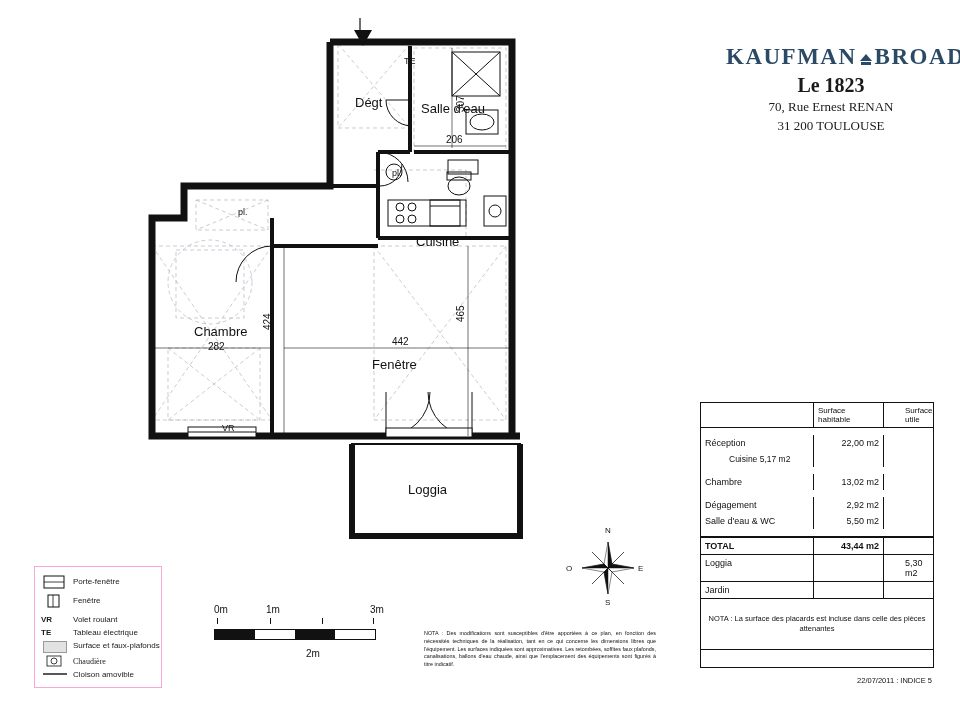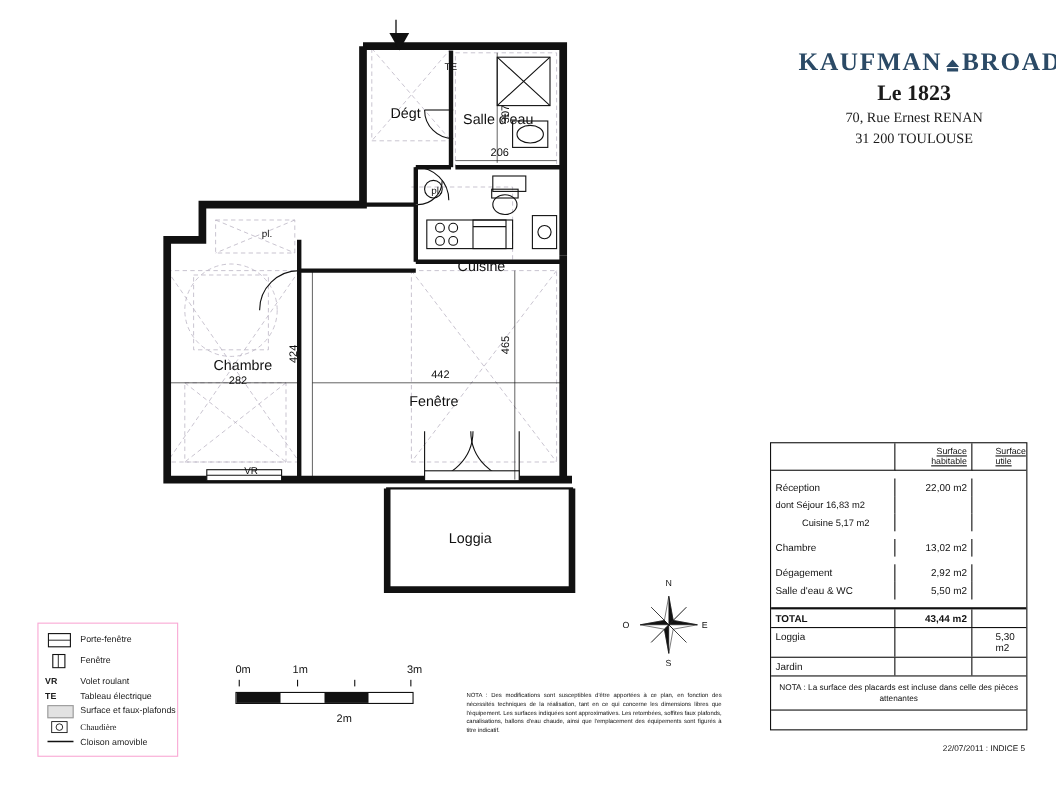--- a/index.html
+++ b/index.html
@@ -156,30 +156,29 @@
     color: #111;
     background: #fff;
   }
   .st-row { display: flex; position: relative; }
   .st-c1 { width: 112px; padding: 3px 4px; box-sizing: border-box; }
   .st-c2 { width: 70px; padding: 3px 4px; box-sizing: border-box; text-align: right; border-left: 1px solid #111; }
   .st-c3 { width: 50px; padding: 3px 21px; box-sizing: border-box; text-align: right; border-left: 1px solid #111; }
   .st-head .st-c1 { border-bottom: 1px solid #111; }
   .st-head .st-c2, .st-head .st-c3 {
     border-bottom: 1px solid #111;
-    text-align: right;
+    text-align: left;
     font-size: 8px;
-    text-decoration: underline;
   }
   .st-sub { font-size: 8.5px; }
   .st-total { font-weight: 700; border-top: 2px solid #111; }
   .st-sep-top { border-top: 1px solid #111; }
   .st-nota {
     border-top: 1px solid #111;
-    padding: 5px 6px;
+    padding: 15px 6px;
     font-size: 7.5px;
     text-align: center;
     line-height: 1.35;
   }
   .st-blank { border-top: 1px solid #111; height: 17px; }
   .st-pad { height: 7px; }
 
   .index-line {
     left: 700px; top: 676px;
     width: 232px;
@@ -435,25 +434,20 @@
     </div>
 
     <div class="st-pad"></div>
 
     <div class="st-row">
       <div class="st-c1">Réception</div>
       <div class="st-c2">22,00 m2</div>
       <div class="st-c3"></div>
     </div>
     <div class="st-row st-sub">
-      <div class="st-c1">dont Séjour 16,83 m2</div>
-      <div class="st-c2"></div>
-      <div class="st-c3"></div>
-    </div>
-    <div class="st-row st-sub">
       <div class="st-c1" style="padding-left:28px;">Cuisine 5,17 m2</div>
       <div class="st-c2"></div>
       <div class="st-c3"></div>
     </div>
 
     <div class="st-pad"></div>
 
     <div class="st-row">
       <div class="st-c1">Chambre</div>
       <div class="st-c2">13,02 m2</div>

